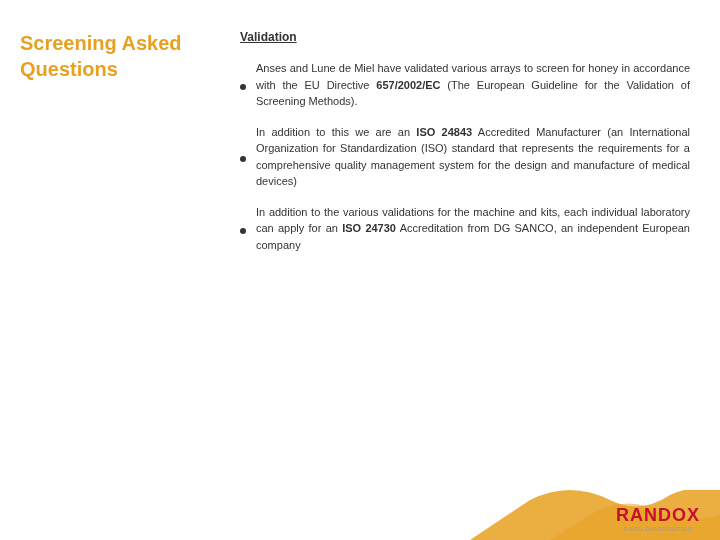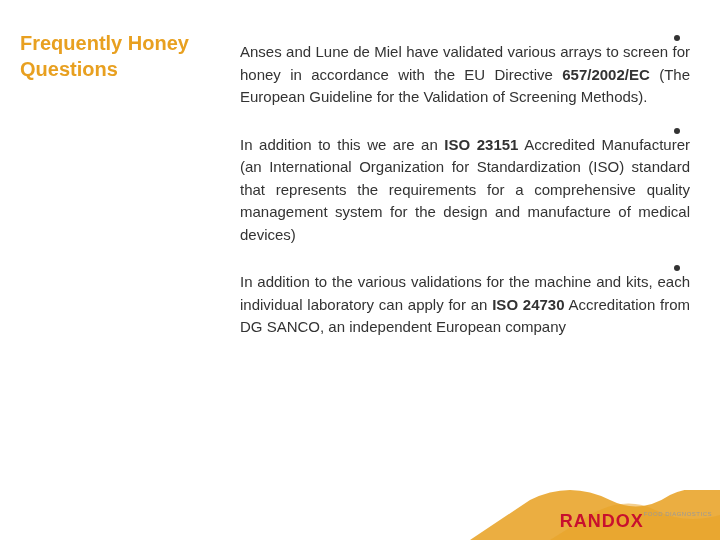--- a/index.html
+++ b/index.html
@@ -67,27 +67,26 @@
       text-decoration: underline;
     }
 
     .bullet-list {
       list-style: none;
       padding: 0;
     }
 
     .bullet-item {
       display: flex;
-      align-items: flex-end;
+      align-items: center;
       margin-bottom: 14px;
       line-height: 1.5;
-      font-size: 15px;
+      font-size: 11px;
       color: #333;
       text-align: justify;
-      flex-direction: column;
     }
 
     .bullet-dot {
       width: 6px;
       height: 6px;
       background: #333;
       border-radius: 50%;
       margin-top: 5px;
       margin-right: 10px;
       flex-shrink: 0;
@@ -112,24 +111,24 @@
       position: absolute;
       bottom: 0;
       right: 0;
       width: 250px;
       height: 60px;
     }
 
     .logo-area {
       position: absolute;
       bottom: 8px;
-      right: 8px;
+      right: 20px;
       display: flex;
-      flex-direction: row;
-      align-items: flex-start;
+      flex-direction: column;
+      align-items: center;
     }
 
     .logo-text {
       font-size: 18px;
       font-weight: bold;
       color: #c8102e;
       letter-spacing: 1px;
     }
 
     .logo-subtitle {
@@ -139,40 +138,41 @@
       text-align: right;
     }
   </style>
 </head>
 <body>
 
 <div class="page-container">
 
   <div class="sidebar">
     <div>
-      <div class="sidebar-title">Frequently Honey Questions</div>
+      <div class="sidebar-title">Screening Asked Questions</div>
     </div>
     <div class="sidebar-footer">Honey Screening Solutions</div>
   </div>
 
   <div class="main-content">
+    <div class="section-title">Validation</div>
 
     <ul class="bullet-list">
 
       <li class="bullet-item">
         <span class="bullet-dot"></span>
         <span class="bullet-text">
           Anses and Lune de Miel have validated various arrays to screen for honey in accordance with the EU Directive <strong>657/2002/EC</strong> (The European Guideline for the Validation of Screening Methods).
         </span>
       </li>
 
       <li class="bullet-item">
         <span class="bullet-dot"></span>
         <span class="bullet-text">
-          In addition to this we are an <strong>ISO 23151</strong> Accredited Manufacturer (an International Organization for Standardization (ISO) standard that represents the requirements for a comprehensive quality management system for the design and manufacture of medical devices)
+          In addition to this we are an <strong>ISO 24843</strong> Accredited Manufacturer (an International Organization for Standardization (ISO) standard that represents the requirements for a comprehensive quality management system for the design and manufacture of medical devices)
         </span>
       </li>
 
       <li class="bullet-item">
         <span class="bullet-dot"></span>
         <span class="bullet-text">
           In addition to the various validations for the machine and kits, each individual laboratory can apply for an <strong>ISO 24730</strong> Accreditation from DG SANCO, an independent European company
         </span>
       </li>
 

